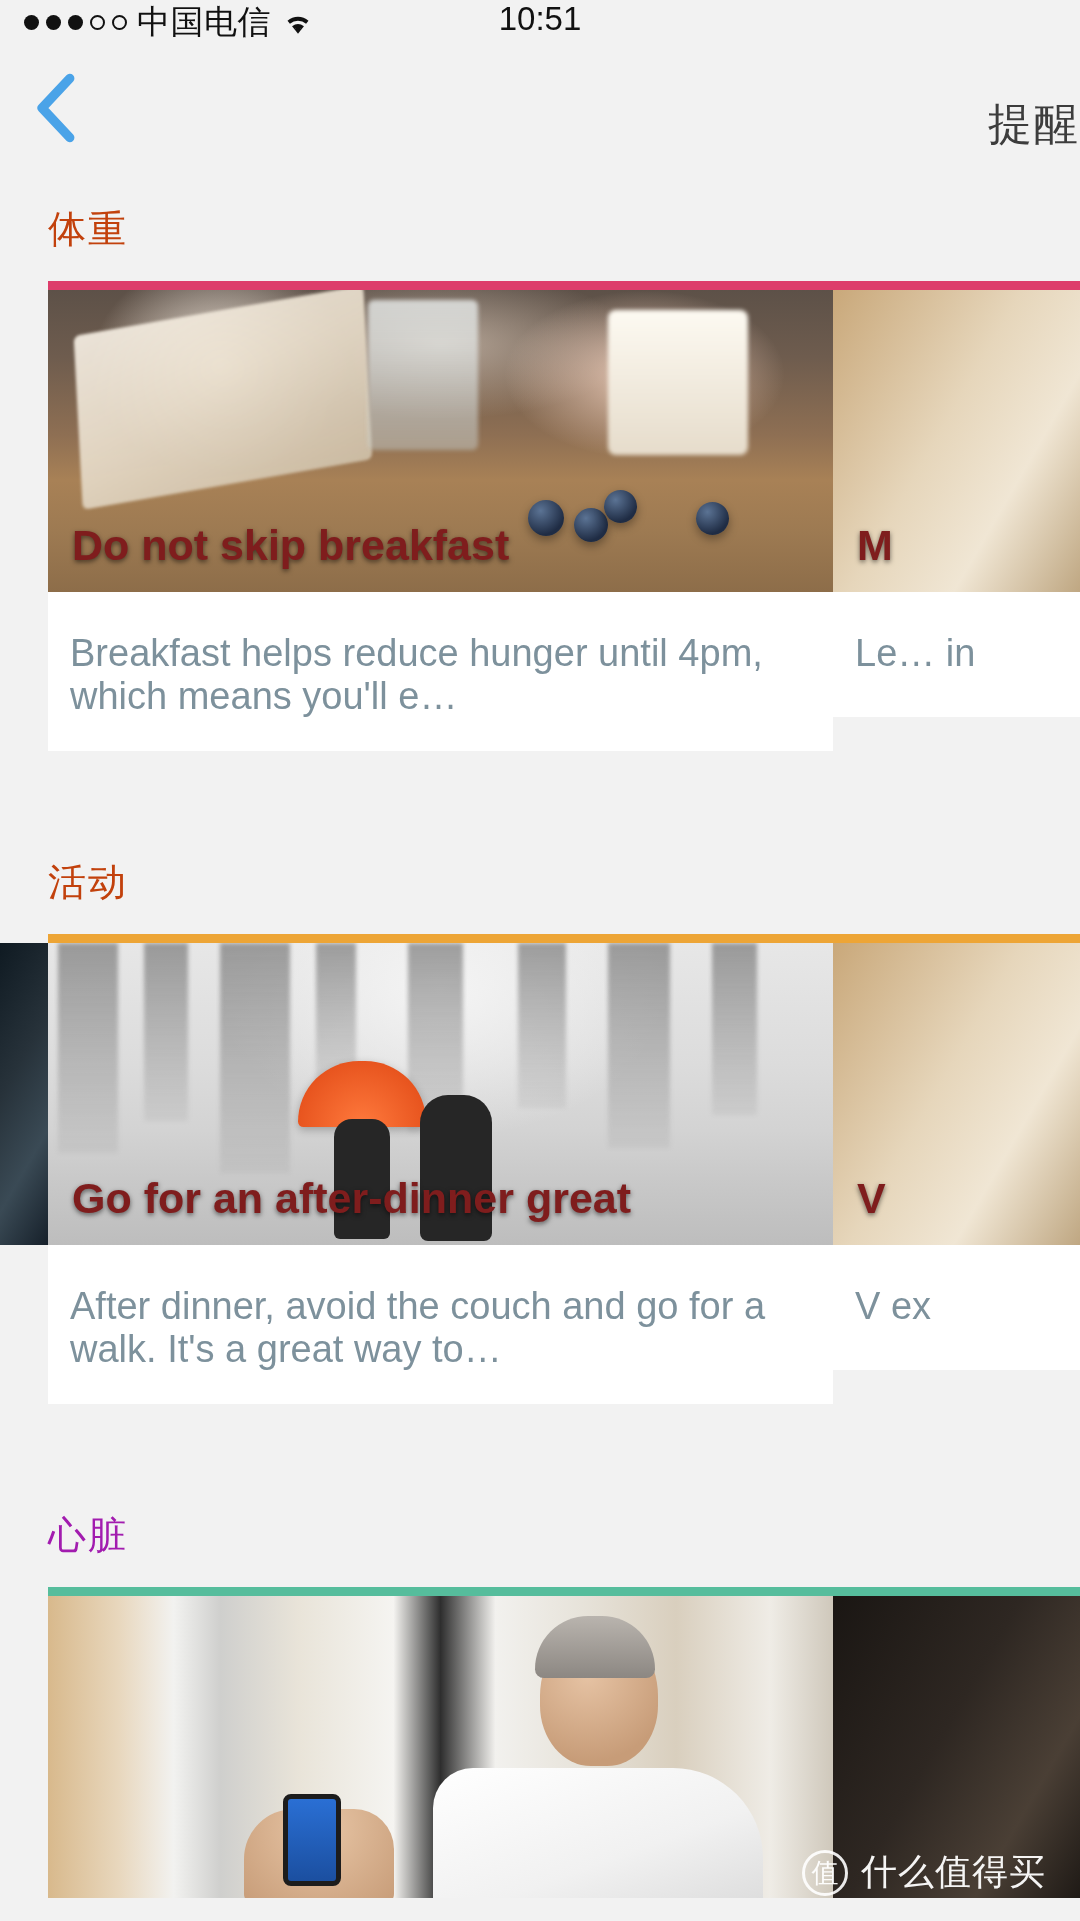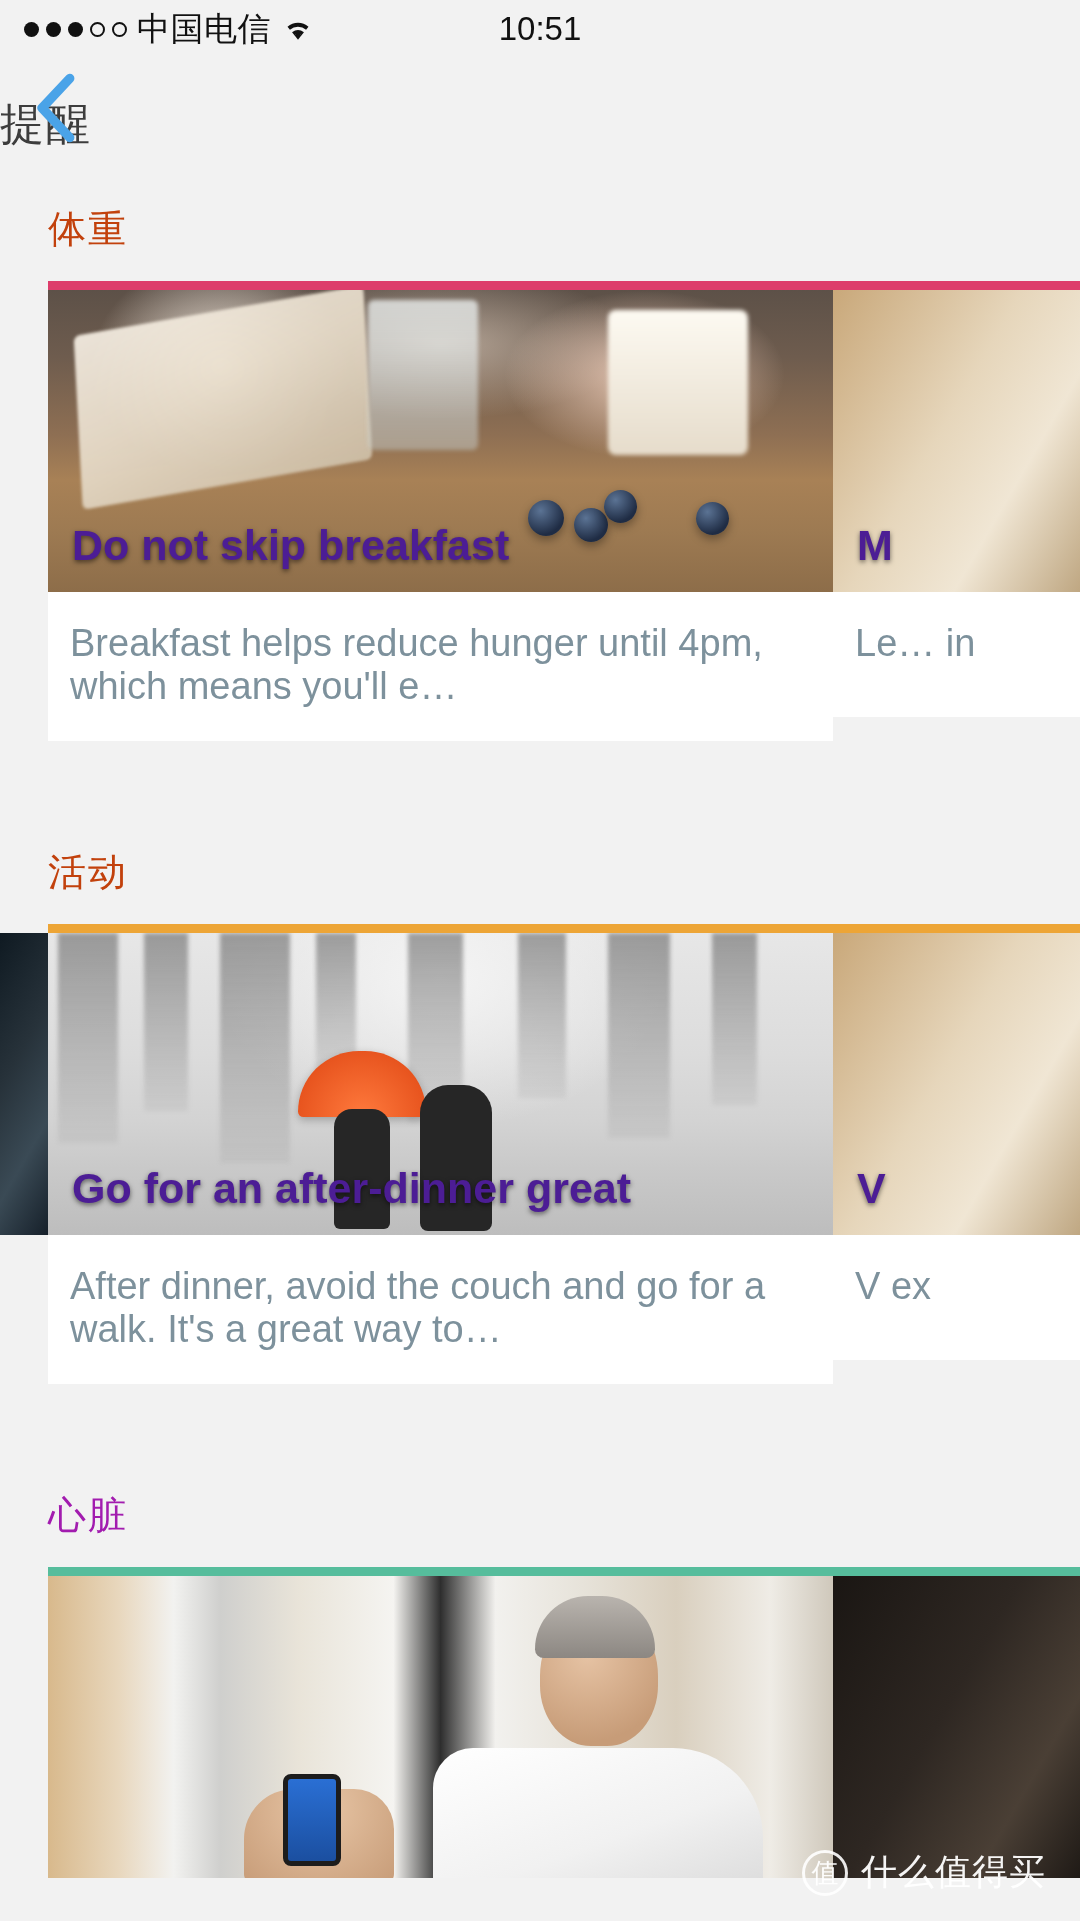--- a/index.html
+++ b/index.html
@@ -8,21 +8,21 @@
     height: 1921px;
     background: #f2f2f2;
     font-family: "Liberation Sans", "DejaVu Sans", sans-serif;
     overflow: hidden;
   }
 
   
   .statusbar {
     height: 58px;
     display: flex;
-    align-items: center;
+    align-items: flex-start;
     padding: 0 24px;
     background: #f2f2f2;
     position: relative;
   }
   .sb-left { display: flex; align-items: center; gap: 10px; }
   .dots { display: flex; align-items: center; gap: 7px; }
   .dot { width: 15px; height: 15px; border-radius: 50%; }
   .dot.filled { background: #111; }
   .dot.hollow { background: transparent; border: 2.5px solid #111; }
   .carrier { font-size: 33px; color: #111; letter-spacing: 0.5px; }
@@ -52,21 +52,21 @@
     display: flex; align-items: center;
     position: relative;
     background: #f2f2f2;
   }
   .back-btn {
     position: absolute; left: 18px; top: 50%; transform: translateY(-50%);
     width: 74px; height: 74px; display: flex; align-items: center; justify-content: center;
     cursor: pointer;
   }
   .nav-title {
-    width: 100%; text-align: left;
+    width: 100%; text-align: right;
     font-size: 44px; color: #3d3d3d; font-weight: 400;
     letter-spacing: 2px;
     margin-top: 32px;
   }
 
   
   .section { margin-top: 46px; }
   .section-head {
     font-size: 38px;
     padding-left: 48px;
@@ -92,26 +92,26 @@
 
   .card-img {
     position: relative;
     height: 302px;
     overflow: hidden;
     background: #c9c3bb;
   }
   .card-img .title {
     position: absolute;
     left: 24px; bottom: 22px;
-    color: #4c1d95; font-size: 43px; font-weight: bold;
+    color: #7f1d1d; font-size: 43px; font-weight: bold;
     text-shadow: 0 2px 5px rgba(0,0,0,.55);
     white-space: nowrap;
   }
   .card-body {
-    padding: 30px 22px 34px 22px;
+    padding: 40px 22px 34px 22px;
     min-height: 125px;
   }
   .card-body .desc {
     font-size: 38px; line-height: 1.12;
     color: #7d919c;
     font-weight: 400;
   }
 
   
   .img-breakfast {

